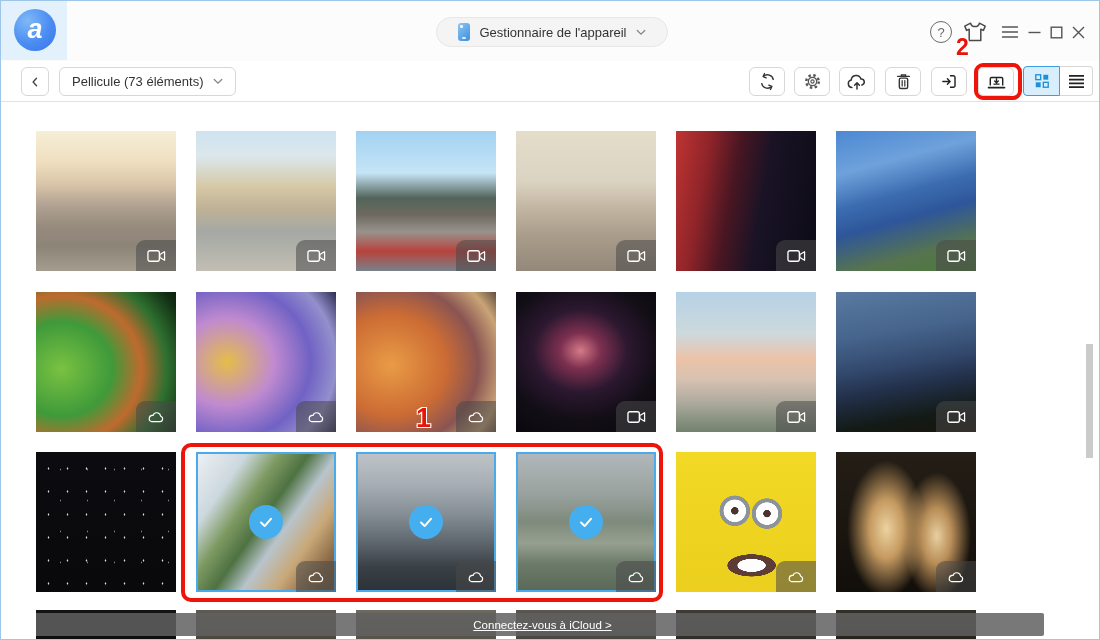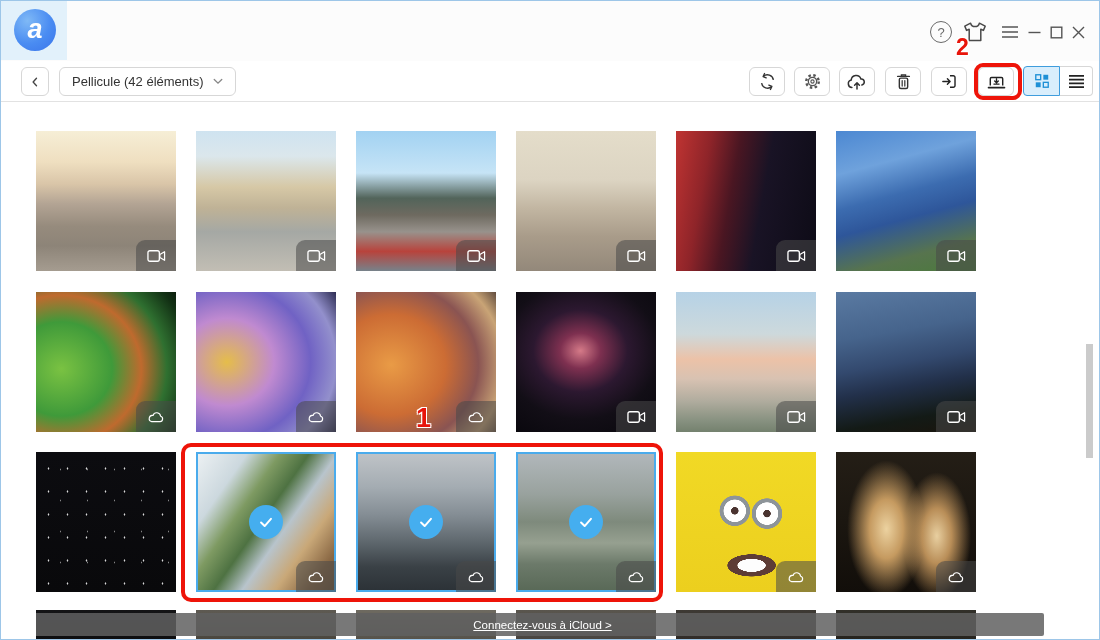--- a/index.html
+++ b/index.html
@@ -69,20 +69,27 @@
 
 <div class="window">
 
   <div class="titlebar">
     <div class="logo-square">
       <div class="logo-circle">
         <span>a</span>
       </div>
     </div>
 
+    <div class="device-pill">
+      <span class="phone-icon"></span>
+      <span class="label">Gestionnaire de l'appareil</span>
+      <svg width="10" height="7" viewBox="0 0 12 8">
+        <path d="M1.5 1.5 L6 6 L10.5 1.5" fill="none" stroke="#888" stroke-width="1.6" stroke-linecap="round"></path>
+      </svg>
+    </div>
 
     <div class="tb-ico" style="left:929px;top:20px;">
       <div class="help-circle">
         <span>?</span>
       </div>
     </div>
     <div class="tb-ico" style="left:961px;top:19px;">
       <svg width="26" height="24" viewBox="0 0 26 24">
         <path d="M8.6 3.2 L2.8 6.2 L4.6 10.4 L7.2 9.2 V20.5 H18.8 V9.2 L21.4 10.4 L23.2 6.2 L17.4 3.2 C16.8 5.4 15.1 6.6 13 6.6 C10.9 6.6 9.2 5.4 8.6 3.2 Z" fill="none" stroke="#4a4a4a" stroke-width="1.5" stroke-linejoin="round"></path>
       </svg>
@@ -112,21 +119,21 @@
 
   <div class="toolbar"></div>
 
   <div class="btn back-btn">
     <svg width="12" height="14" viewBox="0 0 16 16">
       <path d="M10 3 L5.5 8 L10 13" fill="none" stroke="#444" stroke-width="1.8" stroke-linecap="round" stroke-linejoin="round"></path>
     </svg>
   </div>
 
   <div class="album-btn">
-    <span>Pellicule (42 éléments)</span>
+    <span>Pellicule (73 éléments)</span>
     <svg width="10" height="7" viewBox="0 0 12 8">
       <path d="M1.5 1.5 L6 6 L10.5 1.5" fill="none" stroke="#888" stroke-width="1.6" stroke-linecap="round"></path>
     </svg>
   </div>
 
   <div class="btn" style="left:748px;">
     <svg width="19" height="19" viewBox="0 0 20 20">
       <path d="M16.2 8.4 A6.4 6.4 0 0 0 5.6 4.6" fill="none" stroke="#333" stroke-width="1.5"></path>
       <path d="M6.9 1.6 L5.4 4.8 L8.6 6.2" fill="none" stroke="#333" stroke-width="1.4" stroke-linejoin="round" stroke-linecap="round"></path>
       <path d="M3.8 11.6 A6.4 6.4 0 0 0 14.4 15.4" fill="none" stroke="#333" stroke-width="1.5"></path>

